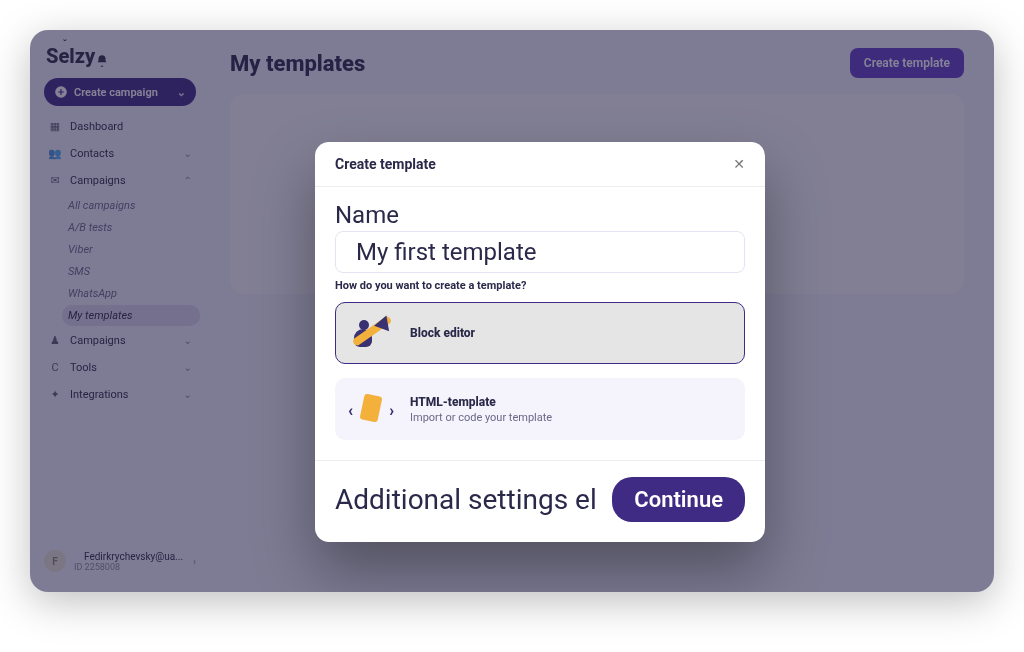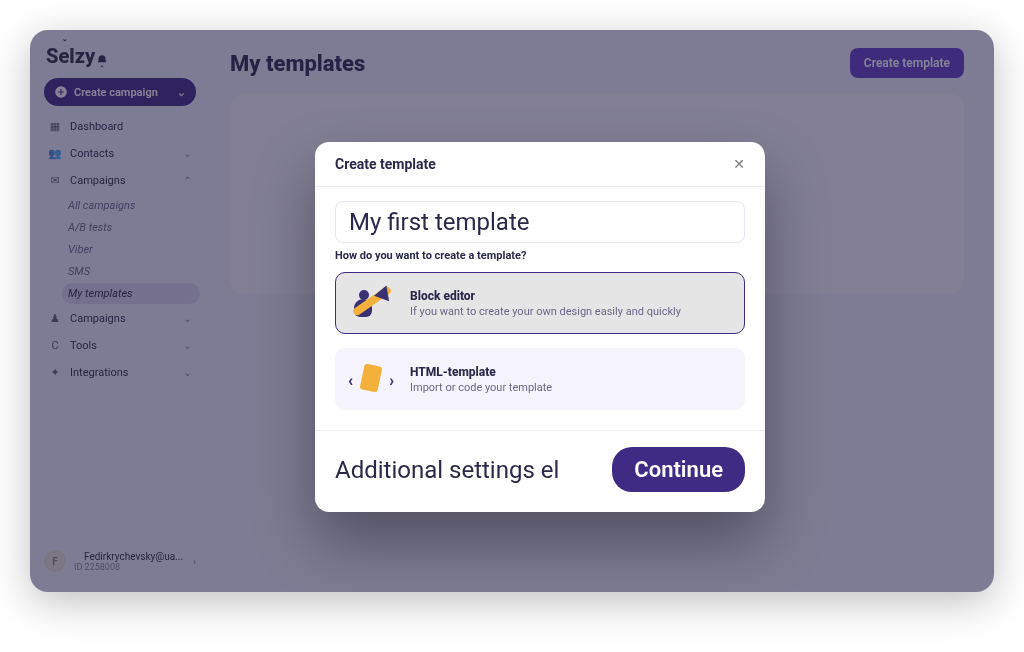--- a/index.html
+++ b/index.html
@@ -98,21 +98,21 @@
     border-bottom: 1px solid #eee;
   }
   .modal-title { font-weight: 700; font-size: 14px; }
   .close-x { font-size: 14px; color: #777; cursor:pointer; }
   .modal-body { padding: 14px 20px 6px; }
   .name-label { font-size: 24px; font-weight: 400; color:#2b294a; margin-bottom: 2px; }
   .name-input {
     width: 100%;
     border: 1px solid #e6e3f2;
     border-radius: 8px;
-    padding: 6px 13px;
+    padding: 6px 20px;
     font-size: 24px;
     color:#2b294a;
     background:#fff;
   }
   .how { font-size: 11px; font-weight:700; margin: 6px 0 10px; }
   .option {
     border: 1px solid transparent;
     border-radius: 10px;
     padding: 12px 14px;
     display:flex; align-items:center; gap: 16px;
@@ -158,21 +158,21 @@
     position:absolute; top: 10px; font-size:16px; font-weight:900; color:#3a3172;
   }
   .ht-glyph .lt { left: -2px; }
   .ht-glyph .gt { right: 0px; }
 
   .modal-foot {
     border-top: 1px solid #eee;
     padding: 16px 20px 20px;
     display:flex; align-items:center; gap: 12px;
   }
-  .addl { font-size: 24px; color:#2b294a; flex: 1; }
+  .addl { font-size: 28px; color:#2b294a; flex: 1; }
   .continue {
     background:#3f2a84; color:#fff;
     border:none; border-radius:20px;
     padding: 10px 22px;
     font-size: 22px; font-weight:600;
     cursor:pointer;
   }
 </style>
 </head>
 <body>
@@ -211,20 +211,21 @@
       <div class="nav-item">
         <span class="nav-icon">✉</span>
         <span>Campaigns</span>
         <span class="chev">⌃</span>
       </div>
       <div class="sub">
         <div class="sub-item">All campaigns</div>
         <div class="sub-item">A/B tests</div>
         <div class="sub-item">Viber</div>
         <div class="sub-item">SMS</div>
+        <div class="sub-item">WhatsApp</div>
         <div class="sub-item active">My templates</div>
       </div>
       <div class="nav-item">
         <span class="nav-icon">♟</span>
         <span>Campaigns</span>
         <span class="chev">⌄</span>
       </div>
       <div class="nav-item">
         <span class="nav-icon">C</span>
         <span>Tools</span>
@@ -256,31 +257,31 @@
   </main>
 
   <div class="dim"></div>
 
   <div class="modal">
     <div class="modal-head">
       <div class="modal-title">Create template</div>
       <div class="close-x">✕</div>
     </div>
     <div class="modal-body">
+      <div class="name-label">Name</div>
       <input class="name-input" value="My first template" style="">
       <div class="how">How do you want to create a template?</div>
 
       <div class="option selected">
         <div class="opt-icon be-glyph">
           <span class="be-mid"></span>
           <span class="be-leaf"></span>
         </div>
         <div>
           <div class="opt-title">Block editor</div>
-          <div class="opt-desc">If you want to create your own design easily and quickly</div>
         </div>
       </div>
 
       <div class="option">
         <div class="opt-icon ht-glyph">
           <span class="lt">‹</span>
           <span class="card"></span>
           <span class="gt">›</span>
         </div>
         <div>

